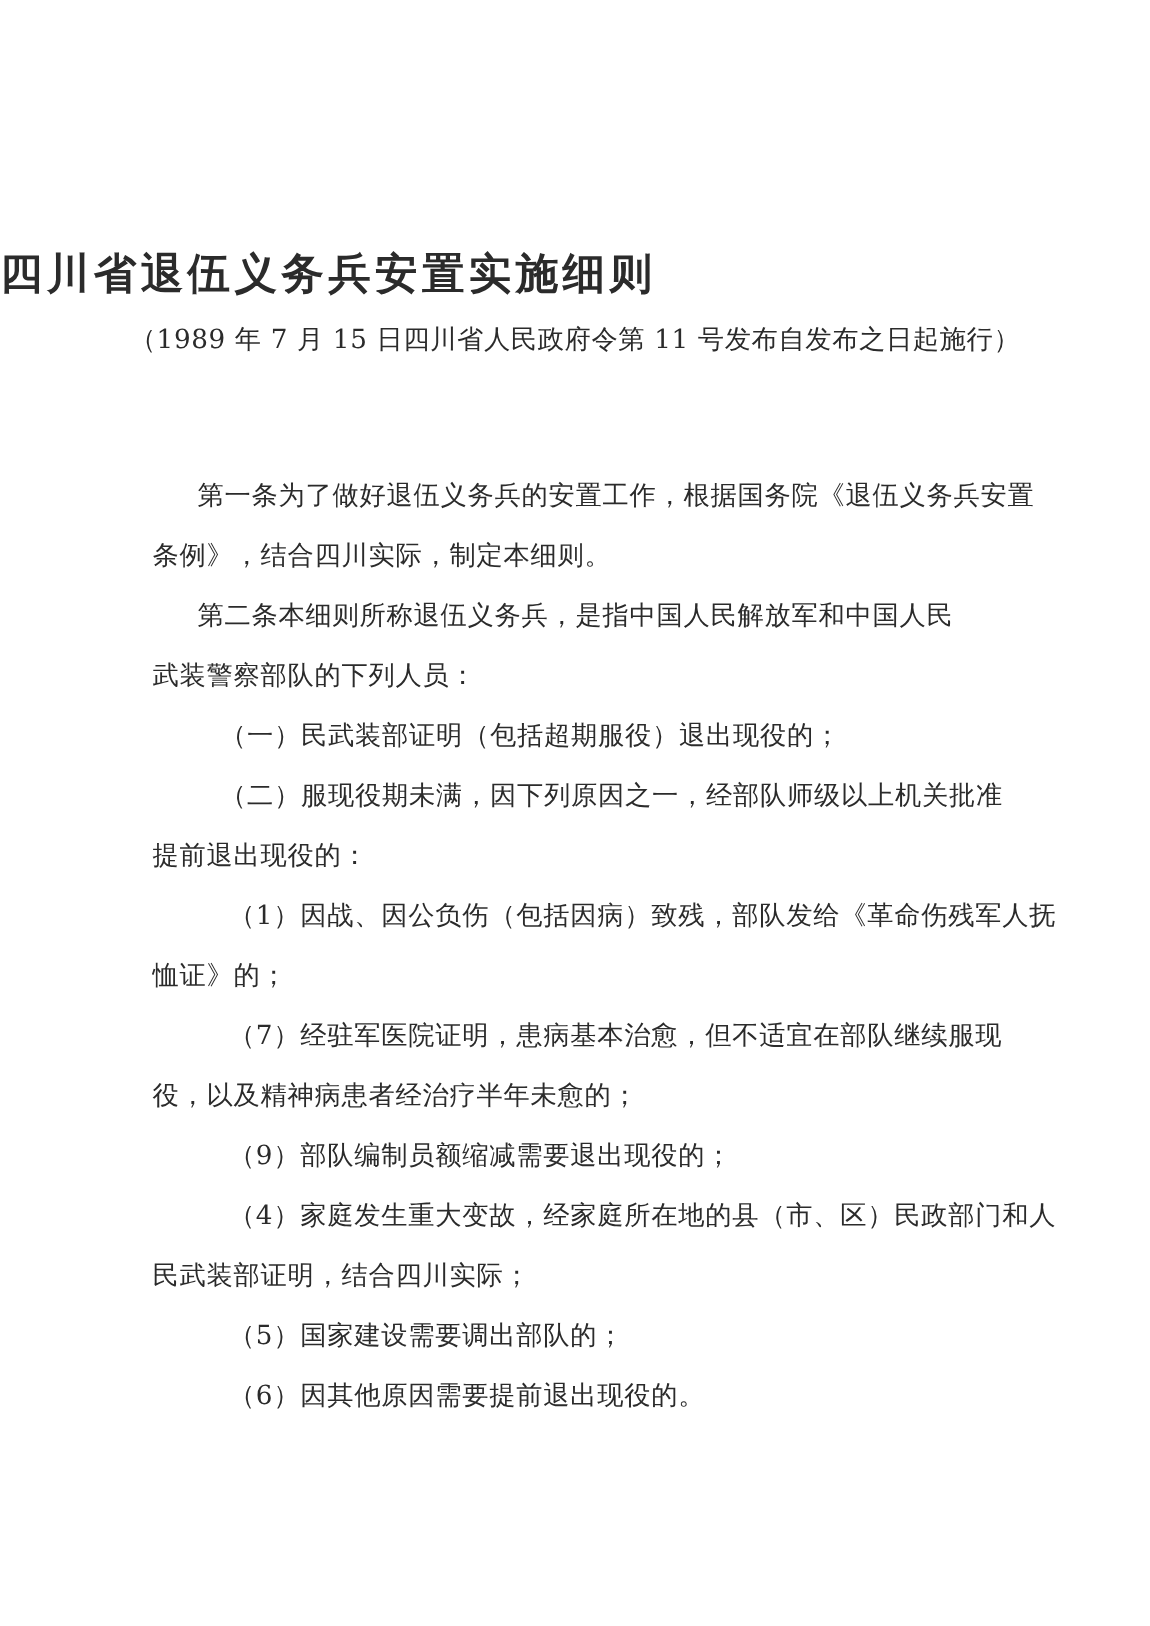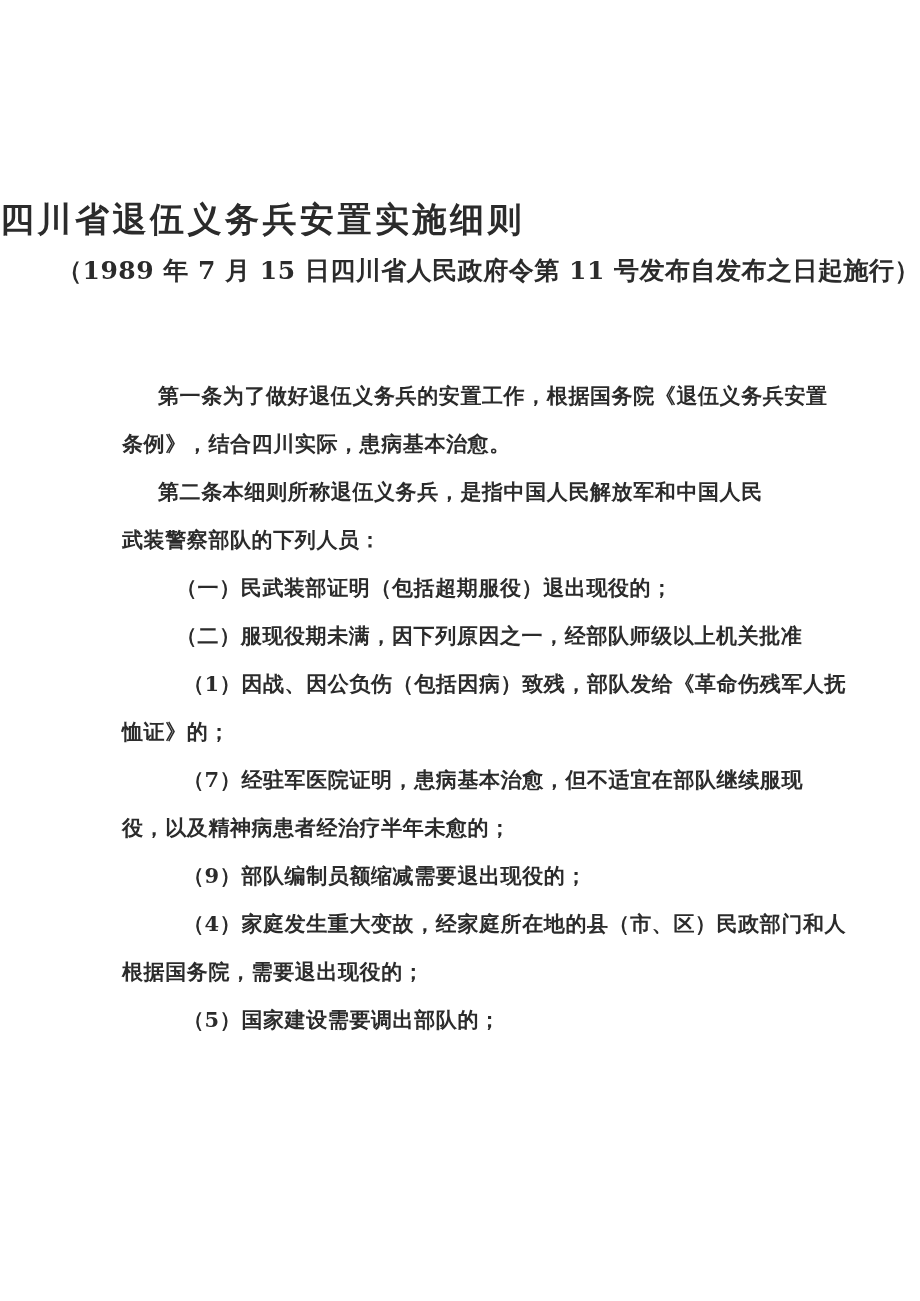--- a/index.html
+++ b/index.html
@@ -27,33 +27,32 @@
     font-weight: bold;
     letter-spacing: 3.5px;
     line-height: 42px;
     white-space: nowrap;
   }
   .doc-subtitle {
     position: absolute;
     top: 254px;
     left: 0;
     width: 100%;
-    text-align: right;
-    font-size: 25px;
-    font-weight: bold;
+    text-align: center;
+    font-size: 21px;
+    font-weight: normal;
     letter-spacing: 0.5px;
     line-height: 34px;
     white-space: nowrap;
   }
   .doc-body {
     position: absolute;
     top: 372px;
     left: 122px;
     width: 676px;
-    font-weight: bold;
   }
   .line {
     height: 48px;
     line-height: 48px;
     font-size: 21px;
     letter-spacing: 0.6px;
     white-space: nowrap;
   }
   .indent-flush { padding-left: 0; }
   .indent-para  { padding-left: 36px; }
@@ -64,28 +63,30 @@
 <body>
 
 <div class="page">
 
   <div class="doc-title">四川省退伍义务兵安置实施细则</div>
 
   <div class="doc-subtitle">（1989 年 7 月 15 日四川省人民政府令第 11 号发布自发布之日起施行）</div>
 
   <div class="doc-body">
     <div class="line indent-para">第一条为了做好退伍义务兵的安置工作，根据国务院《退伍义务兵安置</div>
-    <div class="line indent-flush">条例》，结合四川实际，患病基本治愈。</div>
+    <div class="line indent-flush">条例》，结合四川实际，制定本细则。</div>
     <div class="line indent-para">第二条本细则所称退伍义务兵，是指中国人民解放军和中国人民</div>
     <div class="line indent-flush">武装警察部队的下列人员：</div>
     <div class="line indent-item">（一）民武装部证明（包括超期服役）退出现役的；</div>
     <div class="line indent-item">（二）服现役期未满，因下列原因之一，经部队师级以上机关批准</div>
+    <div class="line indent-flush">提前退出现役的：</div>
     <div class="line indent-sub">（1）因战、因公负伤（包括因病）致残，部队发给《革命伤残军人抚</div>
     <div class="line indent-flush">恤证》的；</div>
     <div class="line indent-sub">（7）经驻军医院证明，患病基本治愈，但不适宜在部队继续服现</div>
     <div class="line indent-flush">役，以及精神病患者经治疗半年未愈的；</div>
     <div class="line indent-sub">（9）部队编制员额缩减需要退出现役的；</div>
     <div class="line indent-sub">（4）家庭发生重大变故，经家庭所在地的县（市、区）民政部门和人</div>
-    <div class="line indent-flush">根据国务院，需要退出现役的；</div>
+    <div class="line indent-flush">民武装部证明，结合四川实际；</div>
     <div class="line indent-sub">（5）国家建设需要调出部队的；</div>
+    <div class="line indent-sub">（6）因其他原因需要提前退出现役的。</div>
   </div>
 
 </div>
 
 </body></html>

